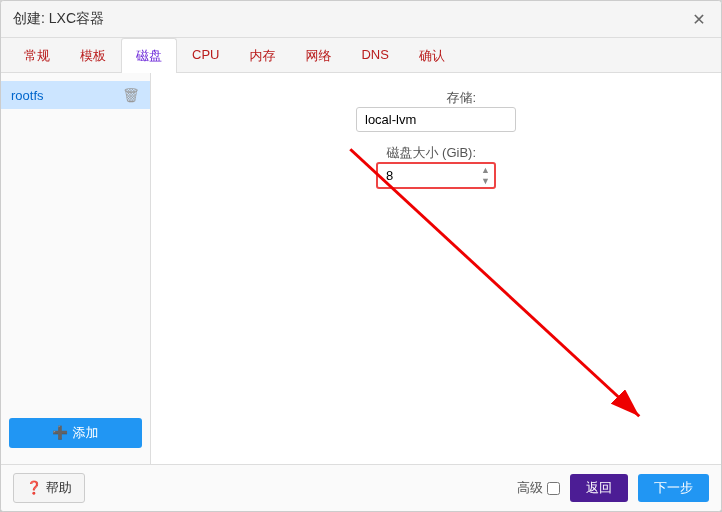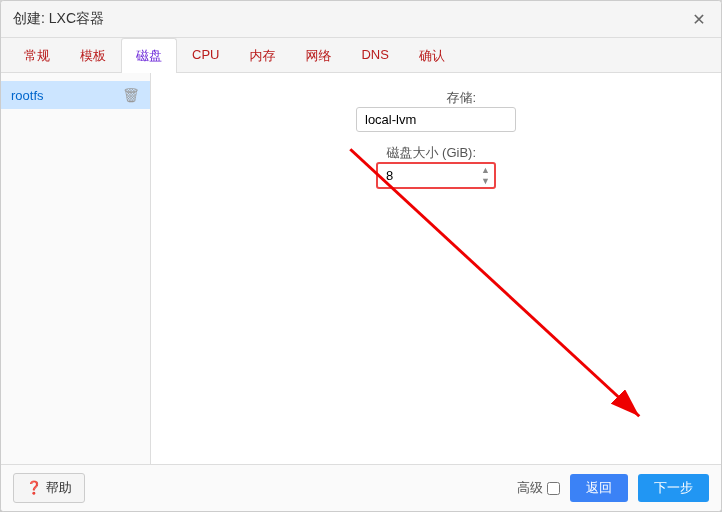--- a/index.html
+++ b/index.html
@@ -218,21 +218,21 @@
       color: #555;
     }
     .nav-btn {
       padding: 5px 16px;
       border: none;
       border-radius: 3px;
       cursor: pointer;
       font-size: 13px;
     }
     .btn-back {
-      background: #3b82f6;
+      background: #4c1d95;
       color: #fff;
     }
     .btn-next {
       background: #2196f3;
       color: #fff;
     }
 
     
     .arrow-overlay {
       position: absolute;
@@ -265,20 +265,23 @@
     <div class="tab">确认</div>
   </div>
 
   <div class="content">
 
     <div class="sidebar">
       <div class="sidebar-item selected">
         <span>rootfs</span>
         <span class="delete-icon">🗑</span>
       </div>
+      <div class="sidebar-bottom">
+        <button class="add-btn">➕ 添加</button>
+      </div>
     </div>
 
     <div class="main-area">
 
       <div class="form-row">
         <label class="form-label">存储:</label>
         <div class="form-control-wrapper">
           <select class="form-select">
             <option>local-lvm</option>
             <option>local</option>

